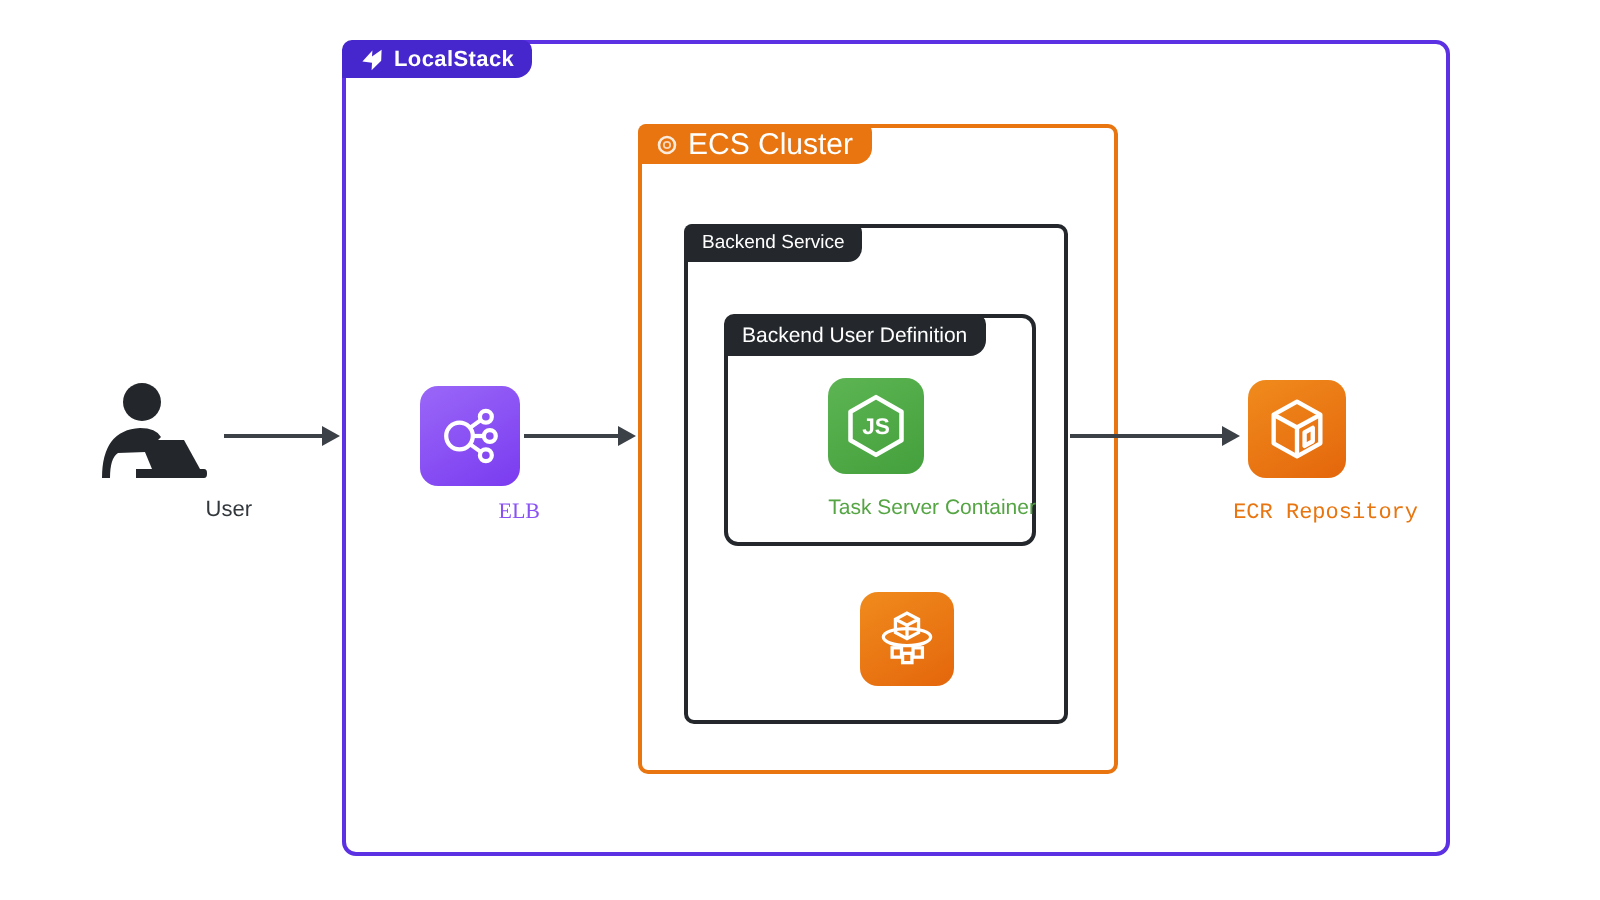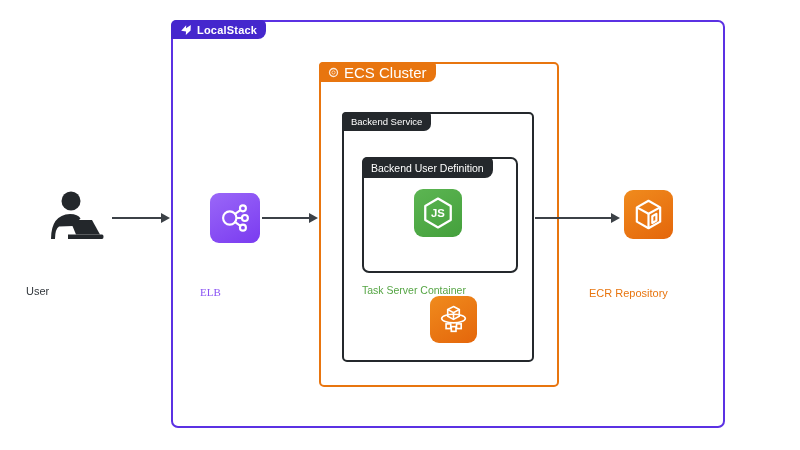--- a/index.html
+++ b/index.html
@@ -23,25 +23,25 @@
   .tag-ecs{left:319px;top:62px;height:20px;background:#e8750f;border-radius:4px 4px 8px 0;font-size:15px;}
   .tag-bs{left:342px;top:112px;height:19px;background:#24282c;border-radius:4px 4px 7px 0;font-size:9.5px;}
   .tag-td{left:362px;top:157px;height:21px;background:#24282c;border-radius:5px 5px 8px 0;font-size:10.5px;}
   
   .svc-icon{position:absolute;border-radius:9px;display:flex;align-items:center;justify-content:center;z-index:3;}
   .elb-icon{left:210px;top:193px;width:50px;height:50px;background:linear-gradient(150deg,#9a67f8,#7a3bf0);}
   .node-icon{left:414px;top:189px;width:48px;height:48px;background:linear-gradient(150deg,#5cb552,#44a03c);}
   .ecsvc-icon{left:430px;top:296px;width:47px;height:47px;background:linear-gradient(150deg,#f08b1d,#e4660b);}
   .ecr-icon{left:624px;top:190px;width:49px;height:49px;background:linear-gradient(150deg,#f08b1d,#e4660b);}
   
-  .node-label{position:absolute;text-align:left;z-index:3;margin-top:36px;}
+  .node-label{position:absolute;text-align:right;z-index:3;}
   .lbl-user{left:26px;top:249px;width:100px;font-size:11px;color:#32373c;}
   .lbl-elb{left:200px;top:250px;width:70px;font-size:11px;color:#8a52f4;font-family:Liberation Serif, serif;}
   .lbl-node{left:362px;top:248px;width:156px;font-size:10.5px;color:#55a544;}
-  .lbl-ecr{left:589px;top:251px;width:120px;font-size:11px;color:#e8750f;}
+  .lbl-ecr{left:589px;top:251px;width:120px;font-size:11px;color:#e8750f;font-family:Liberation Mono, monospace;}
   
   .user-figure{left:48px;top:191px;width:56px;height:52px;z-index:3;}
   
   .arrow{position:absolute;height:2px;background:#3c4147;z-index:5;}
   .arrow::after{content:"";position:absolute;right:-8px;top:-4px;width:0;height:0;
     border-left:9px solid #3c4147;border-top:5px solid transparent;border-bottom:5px solid transparent;}
   .arrow-1{left:112px;top:217px;width:50px;}
   .arrow-2{left:262px;top:217px;width:48px;}
   .arrow-3{left:535px;top:217px;width:77px;}
 </style>

